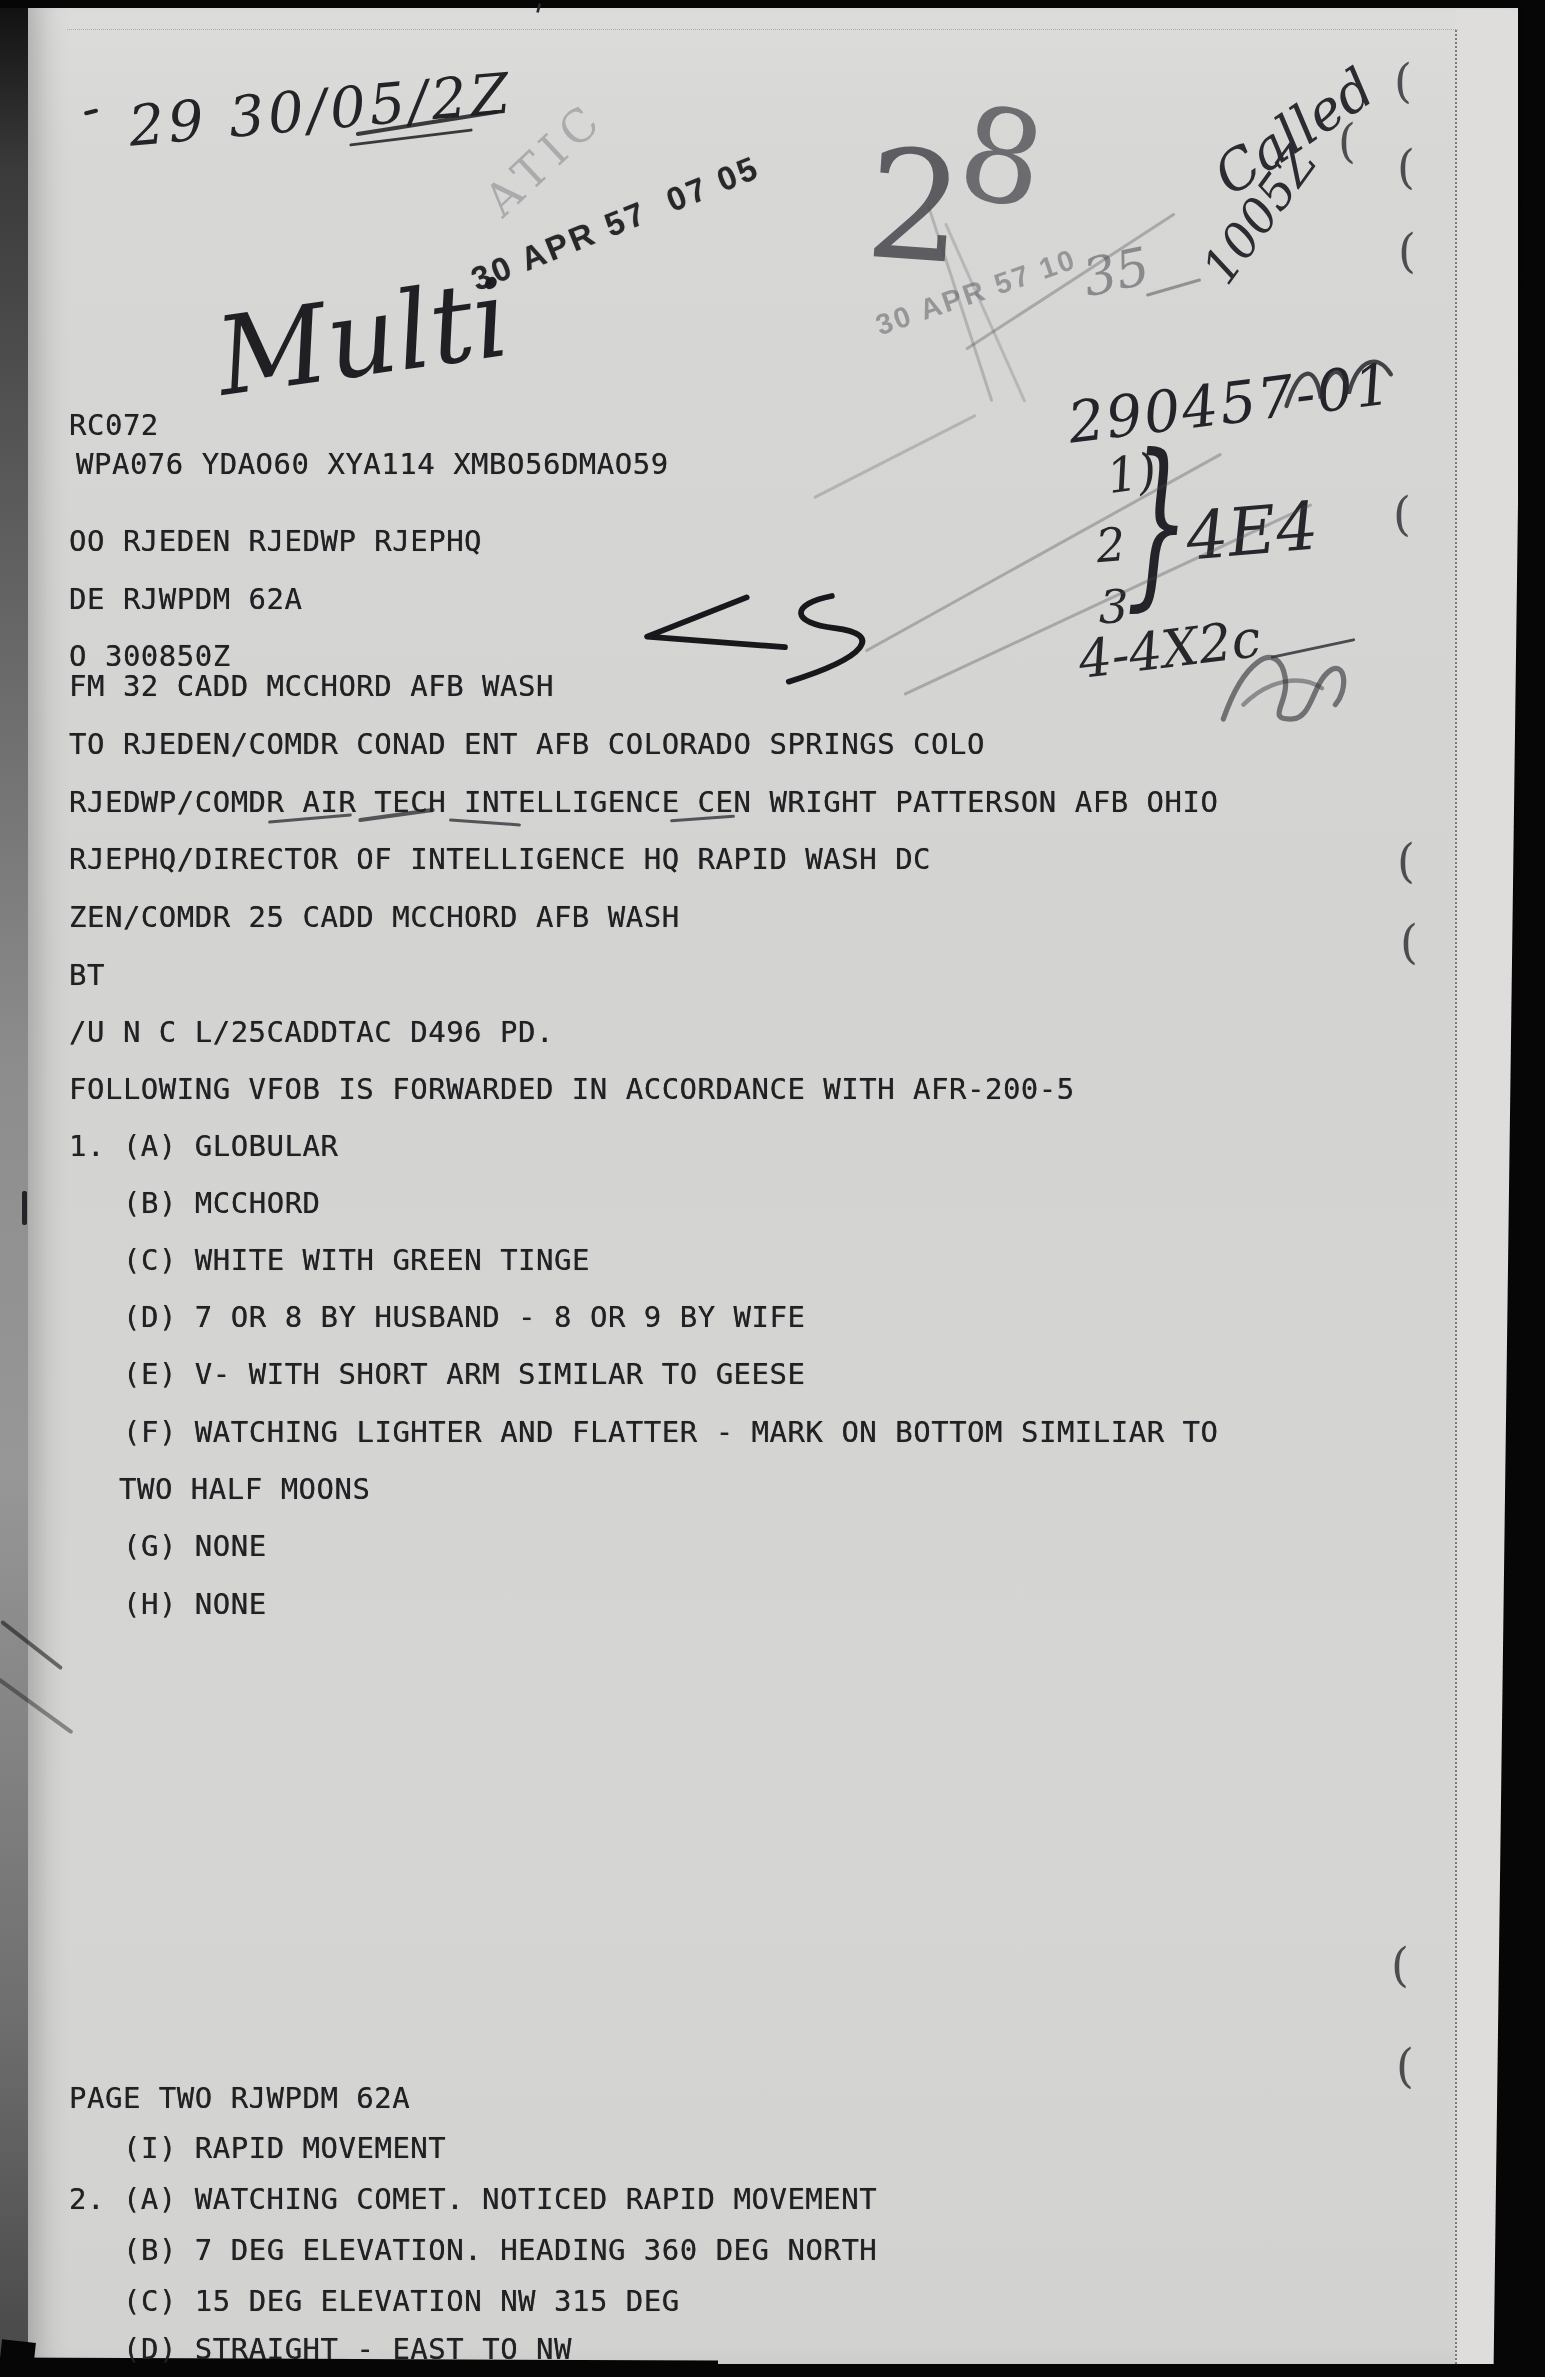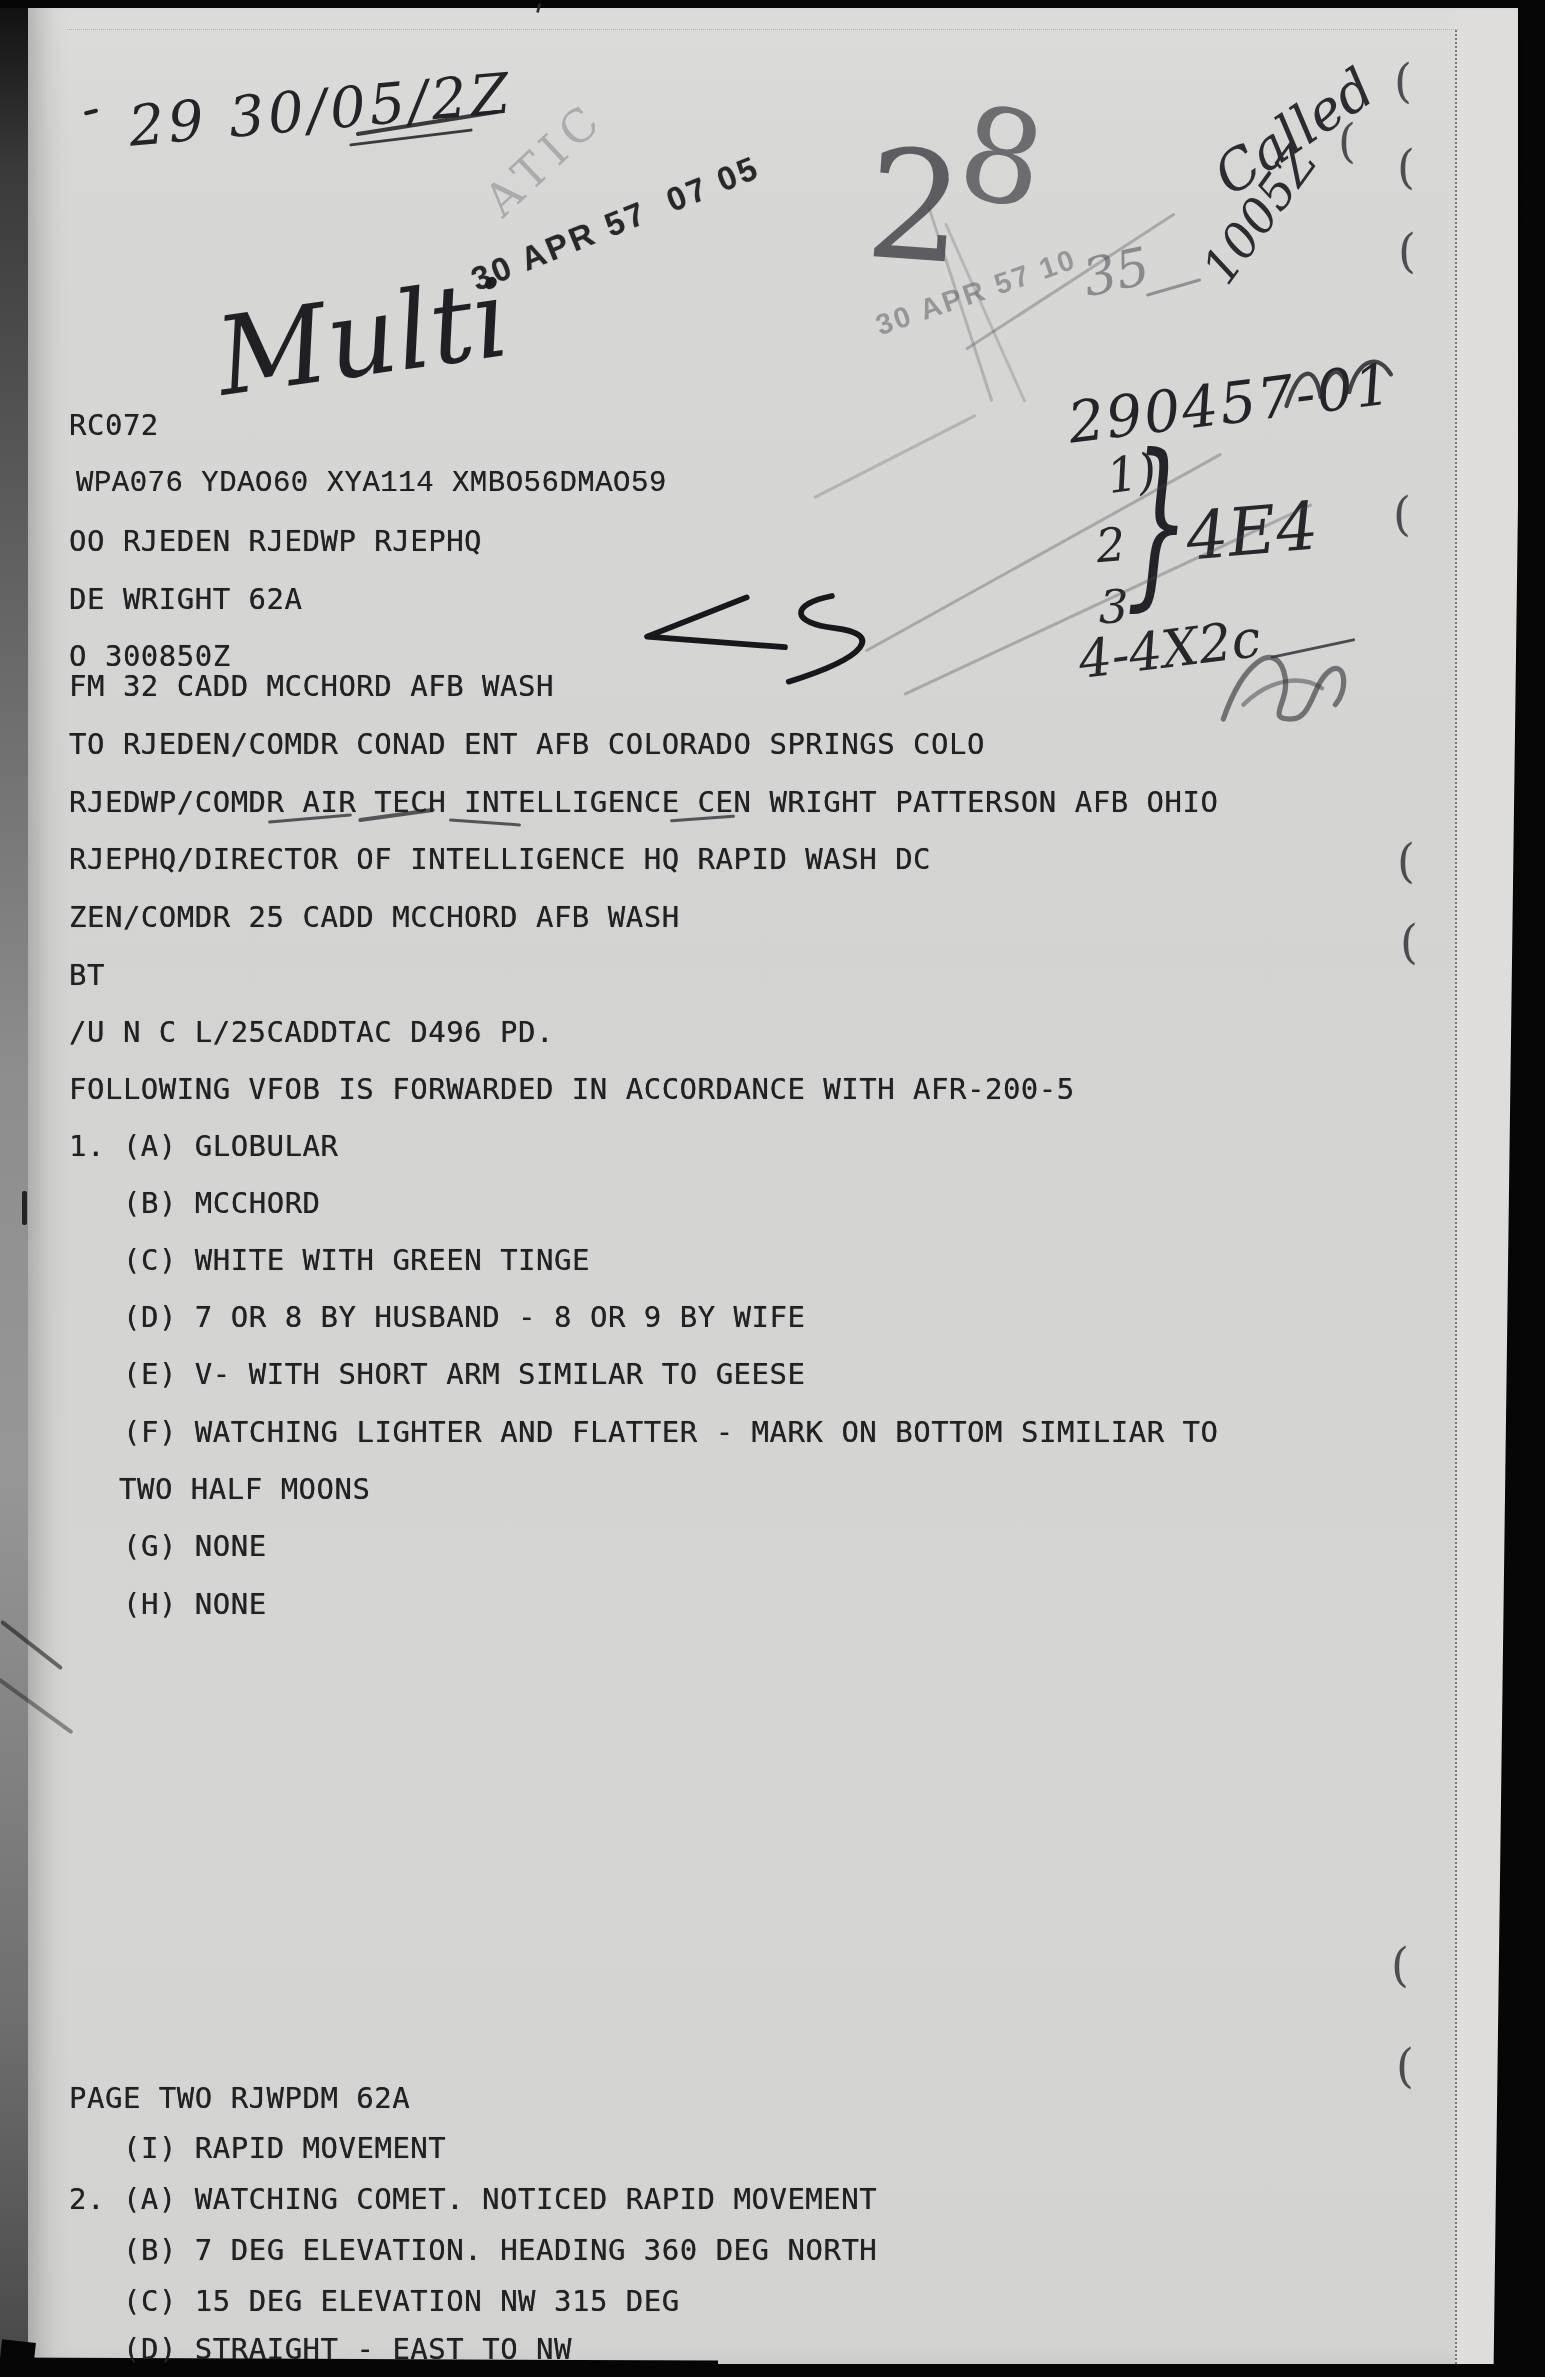--- a/index.html
+++ b/index.html
@@ -99,23 +99,23 @@
   <div class="fold-line-v"></div>
   <div class="fold-line-h"></div>
   <div class="black-top"></div>
   <div class="black-right"></div>
   <div class="black-bottom2"></div>
   <div class="black-bottom"></div>
   <div class="corner-bl"></div>
 
   <div id="typed-lines">
       <div class="tline" style="left: 69px; top: 411px;">RC072</div>
-      <div class="tline" style="left: 76px; top: 469px; font-family: Liberation Mono, monospace;">WPA076 YDAO60 XYA114 XMBO56DMAO59</div>
+      <div class="tline" style="left: 76px; top: 450px;">WPA076 YDAO60 XYA114 XMBO56DMAO59</div>
       <div class="tline" style="left: 69px; top: 527px; text-align: center;">OO RJEDEN RJEDWP RJEPHQ</div>
-      <div class="tline" style="left: 69px; top: 585px;">DE WRIGHT 62A</div>
+      <div class="tline" style="left: 69px; top: 585px;">DE RJWPDM 62A</div>
       <div class="tline" style="left: 69px; top: 642px;">O 300850Z</div>
       <div class="tline" style="left: 69px; top: 672px;">FM 32 CADD MCCHORD AFB WASH</div>
       <div class="tline" style="left: 69px; top: 730px;">TO RJEDEN/COMDR CONAD ENT AFB COLORADO SPRINGS COLO</div>
       <div class="tline" style="left: 69px; top: 788px;">RJEDWP/COMDR AIR TECH INTELLIGENCE CEN WRIGHT PATTERSON AFB OHIO</div>
       <div class="tline" style="left: 69px; top: 845px;">RJEPHQ/DIRECTOR OF INTELLIGENCE HQ RAPID WASH DC</div>
       <div class="tline" style="left: 69px; top: 903px;">ZEN/COMDR 25 CADD MCCHORD AFB WASH</div>
       <div class="tline" style="left: 69px; top: 961px;">BT</div>
       <div class="tline" style="left: 69px; top: 1018px;">/U N C L/25CADDTAC D496 PD.</div>
       <div class="tline" style="left: 69px; top: 1075px;">FOLLOWING VFOB IS FORWARDED IN ACCORDANCE WITH AFR-200-5</div>
       <div class="tline" style="left: 69px; top: 1132px;">1. (A) GLOBULAR</div>

